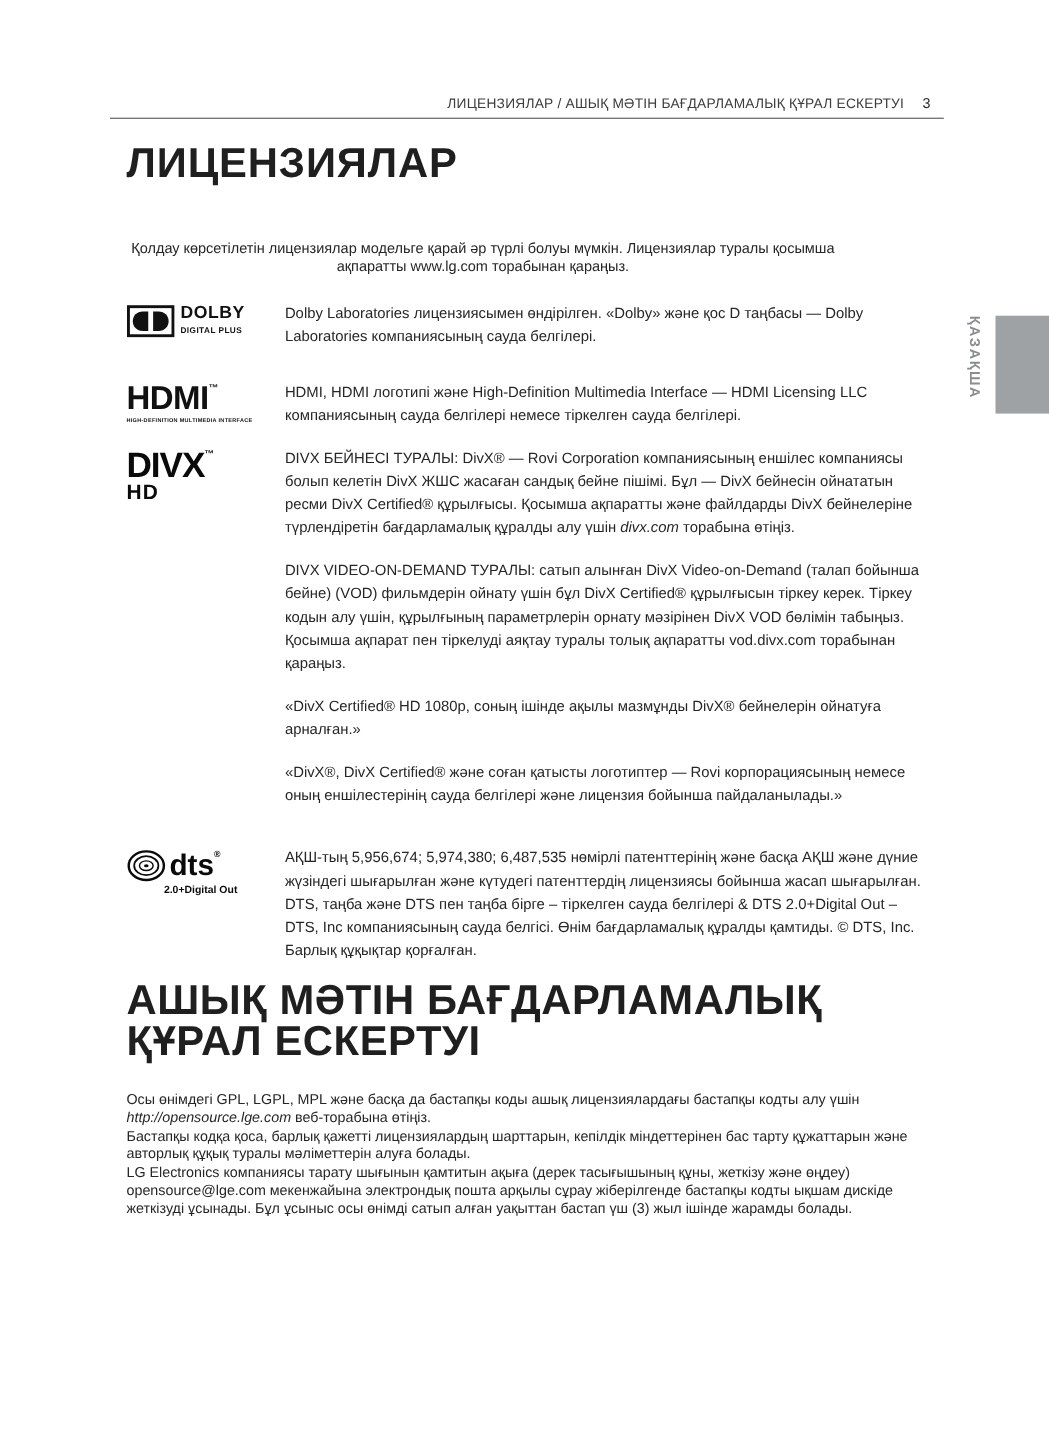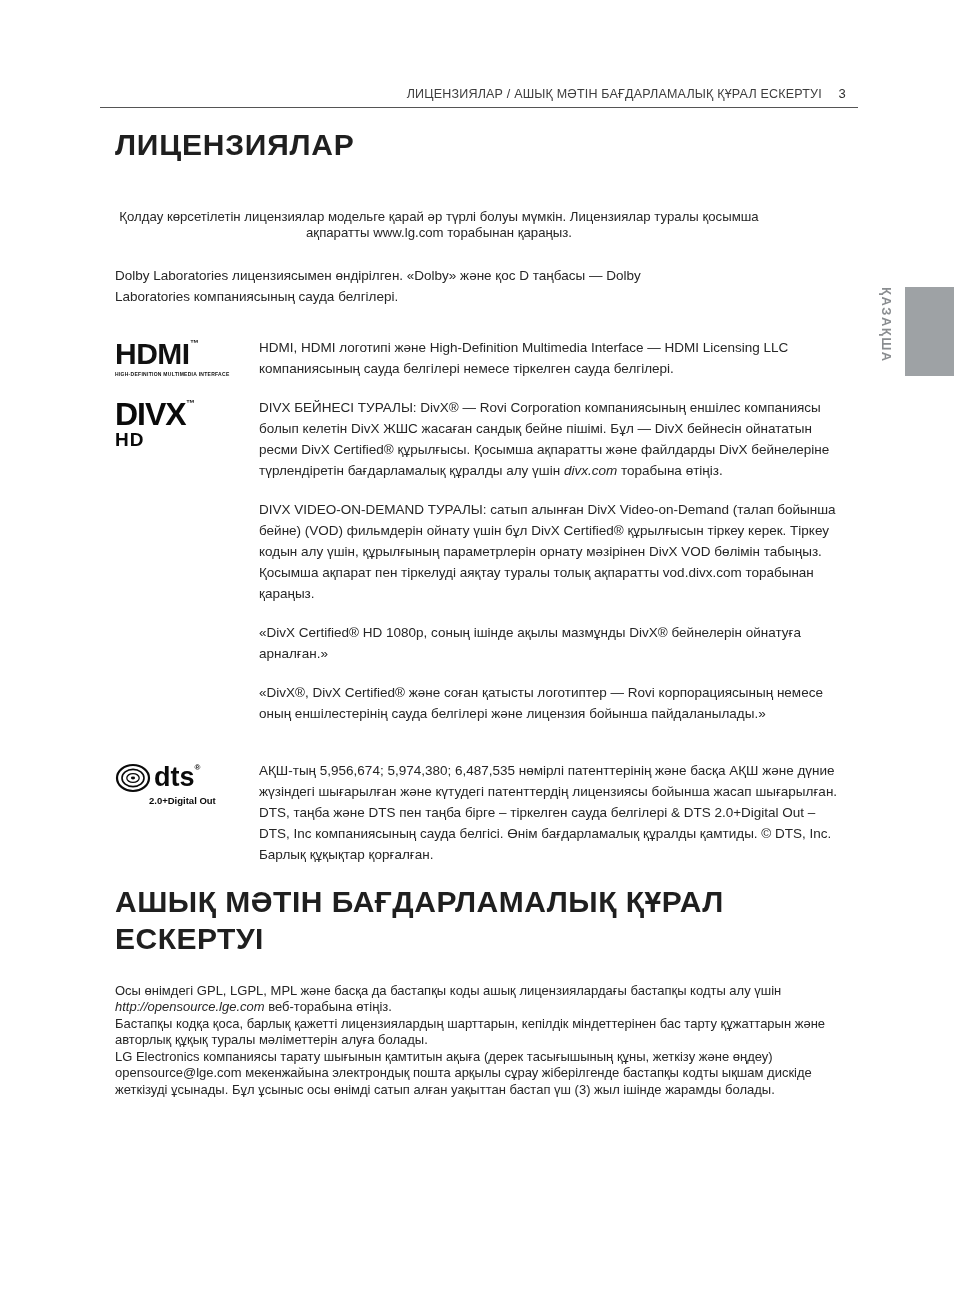--- a/index.html
+++ b/index.html
@@ -23,21 +23,21 @@
   
   .lang-tab-rect { position: absolute; top: 287px; right: 0; width: 49px; height: 89px; background: #9ea2a5; }
   .lang-tab-label {
     position: absolute; top: 287px; right: 60px; height: 89px;
     display: flex; align-items: center;
     writing-mode: vertical-rl; text-orientation: mixed;
     font-size: 13px; font-weight: bold; letter-spacing: 1.5px; color: #8a8d90;
   }
 
   .main { position: relative; margin-left: 115px; padding-top: 128px; width: 740px; }
-  .h1 { font-size: 30px; font-weight: bold; letter-spacing: 0.8px; color: #1f1f1f; line-height: 1.15; }
+  .h1 { font-size: 38px; font-weight: bold; letter-spacing: 0.8px; color: #1f1f1f; line-height: 1.15; }
   .intro { margin-top: 46px; font-size: 13.2px; line-height: 16px; max-width: 648px; text-align: center; }
 
   .license-table { margin-top: 24px; }
   .lic-row { display: flex; margin-bottom: 18px; }
   .lic-row.gap-lg { padding-top: 12px; }
   .logo-cell { flex: 0 0 144px; }
   .lic-text { width: 588px; font-size: 13.5px; line-height: 21px; }
   .prelines { white-space: pre-line; }
   .italic { font-style: italic; }
 
@@ -88,20 +88,33 @@
 
   <main class="main">
 
     <h1 class="h1">ЛИЦЕНЗИЯЛАР</h1>
 
     <p class="intro">Қолдау көрсетілетін лицензиялар модельге қарай әр түрлі болуы мүмкін. Лицензиялар туралы қосымша ақпаратты www.lg.com торабынан қараңыз.</p>
 
     <div class="license-table">
 
       <div class="lic-row">
+        <div class="logo-cell">
+          <div class="dolby-logo">
+            <svg class="dolby-dd" width="44" height="30" viewBox="0 0 50 34" aria-hidden="true">
+              <rect x="2" y="2" width="46" height="30" fill="none" stroke="#111" stroke-width="3"></rect>
+              <path d="M22.5 7 V27 H17 C10.5 27 6.5 22.6 6.5 17 C6.5 11.4 10.5 7 17 7 Z" fill="#111"></path>
+              <path d="M27.5 7 V27 H33 C39.5 27 43.5 22.6 43.5 17 C43.5 11.4 39.5 7 33 7 Z" fill="#111"></path>
+            </svg>
+            <div class="dolby-words">
+              <div class="dolby-name">DOLBY</div>
+              <div class="dolby-sub">DIGITAL PLUS</div>
+            </div>
+          </div>
+        </div>
         <p class="lic-text">Dolby Laboratories лицензиясымен өндірілген. «Dolby» және қос D таңбасы — Dolby Laboratories компаниясының сауда белгілері.</p>
       </div>
 
       <div class="lic-row gap-lg">
         <div class="logo-cell">
           <div class="hdmi-logo">
             <div class="hdmi-name"><span>HDMI</span><span class="hdmi-tm">™</span></div>
             <div class="hdmi-sub">HIGH-DEFINITION MULTIMEDIA INTERFACE</div>
           </div>
         </div>

